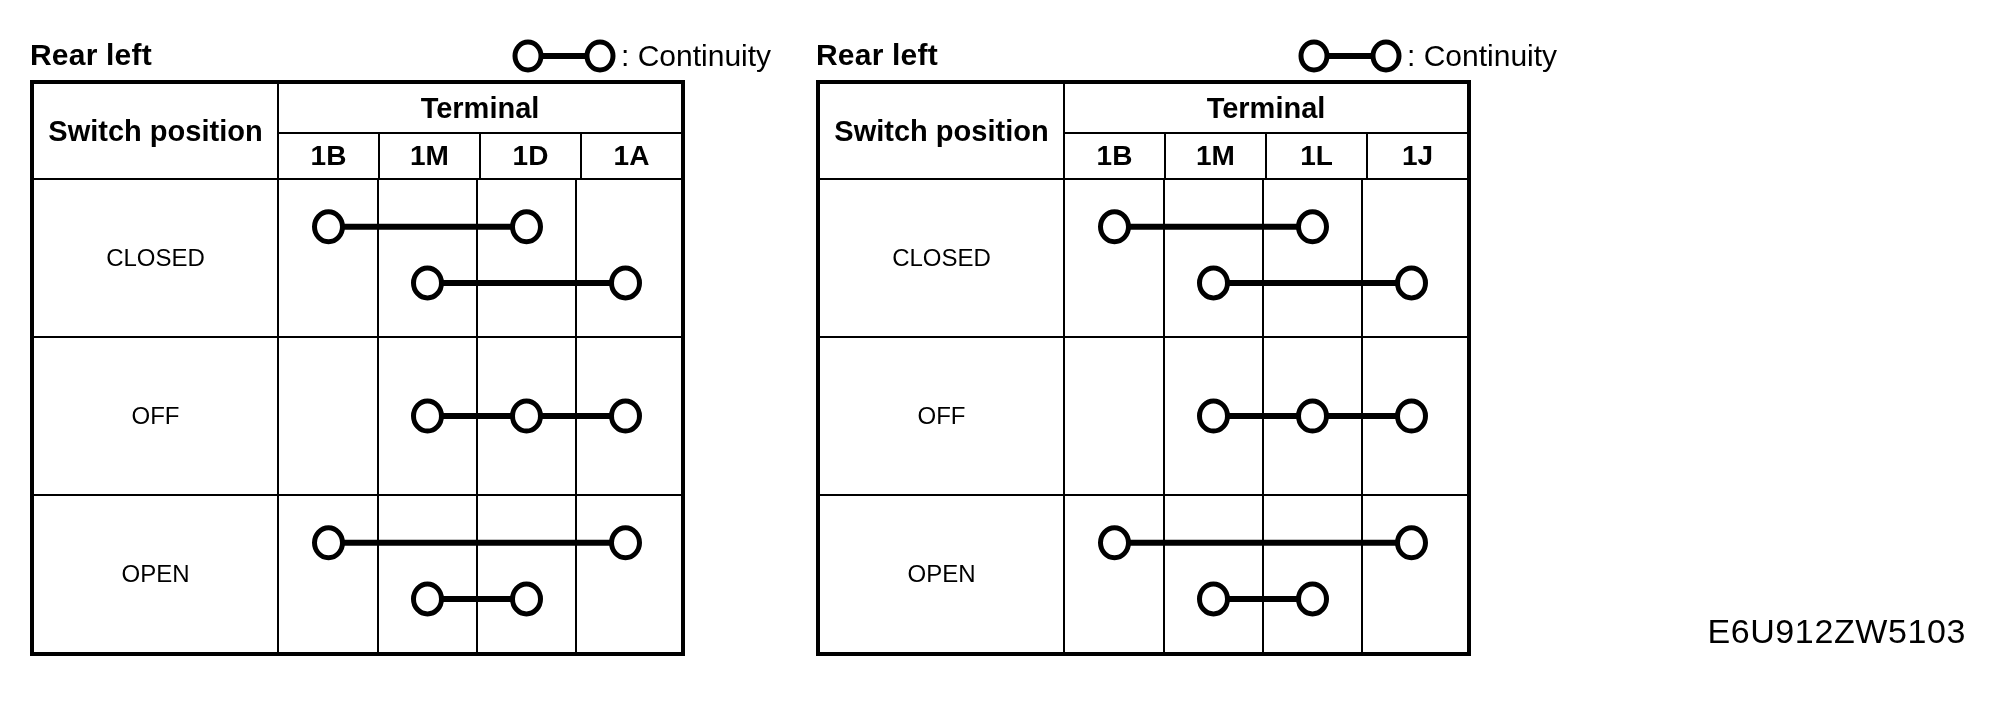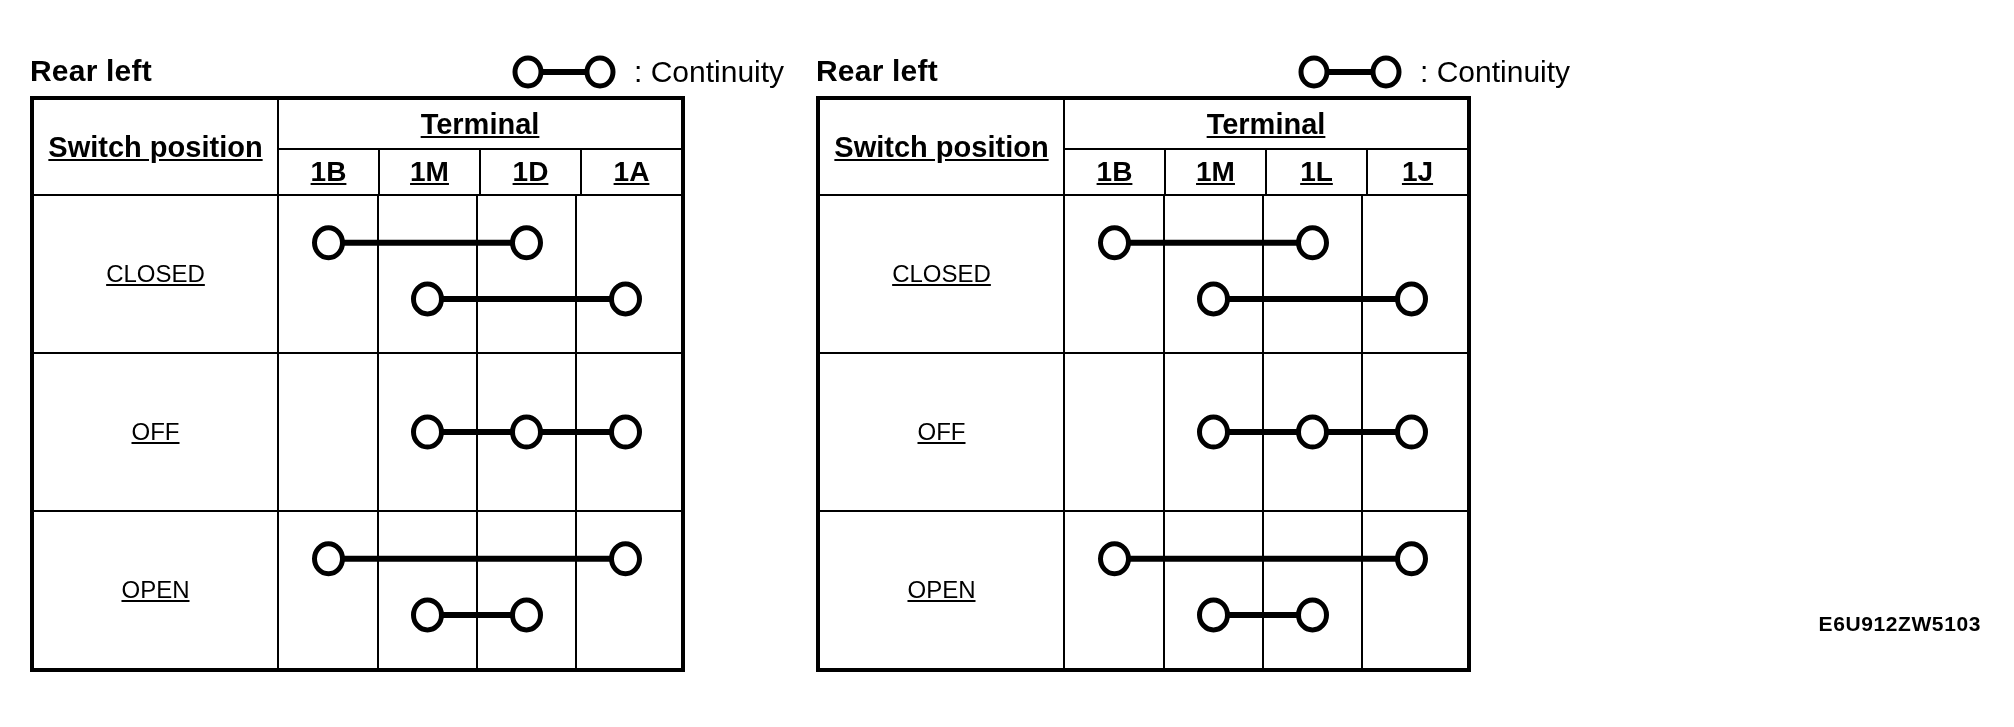--- a/index.html
+++ b/index.html
@@ -4,37 +4,37 @@
 <style>
   html,body{margin:0;padding:0;}
   body{
     width:2014px;height:727px;
     background:#ffffff;
     font-family:"Liberation Sans", sans-serif;
     color:#000000;
     position:relative;
     overflow:hidden;
   }
-  .panel{position:absolute;top:50px;text-decoration:underline;}
+  .panel{position:absolute;top:34px;}
   #panel-left{left:30px;}
   #panel-right{left:816px;}
 
   .panel-head{position:relative;height:46px;width:1168px;}
   .panel-title{
     position:absolute;left:0;top:4px;
     font-size:30px;font-weight:bold;letter-spacing:.2px;
     white-space:nowrap;
   }
   .legend{
     position:absolute;left:480px;top:5px;
     display:flex;align-items:center;gap:0px;
     white-space:nowrap;
   }
   .legend-sym{display:block;}
-  .legend-text{font-size:30px;margin-left:16px;}
+  .legend-text{font-size:30px;margin-left:3px;}
 
   table.cont{
     border-collapse:collapse;
     table-layout:fixed;
     background:#fff;
   }
   table.cont, table.cont td, table.cont th{
     border:2px solid #000;
   }
   table.cont{border:4px solid #000;}
@@ -52,22 +52,22 @@
     font-size:28px;font-weight:bold;height:44px;width:99px;
   }
   .td-pos{
     font-size:24px;font-weight:normal;height:156px;
   }
   .td-matrix{padding:0;}
   .matrix-wrap{position:relative;width:396px;height:156px;}
   .matrix-wrap svg{display:block;position:absolute;left:0;top:0;}
 
   .code{
-    position:absolute;right:33px;top:612px;
-    font-size:21px;letter-spacing:.6px;white-space:nowrap;font-weight:bold;
+    position:absolute;right:48px;top:612px;
+    font-size:34px;letter-spacing:.6px;white-space:nowrap;
   }
 </style>
 </head>
 <body>
 
 <div class="panel" id="panel-left">
   <div class="panel-head">
     <div class="panel-title">Rear left</div>
     <div class="legend">
       <svg class="legend-sym" width="108" height="34" viewBox="0 0 108 34">

